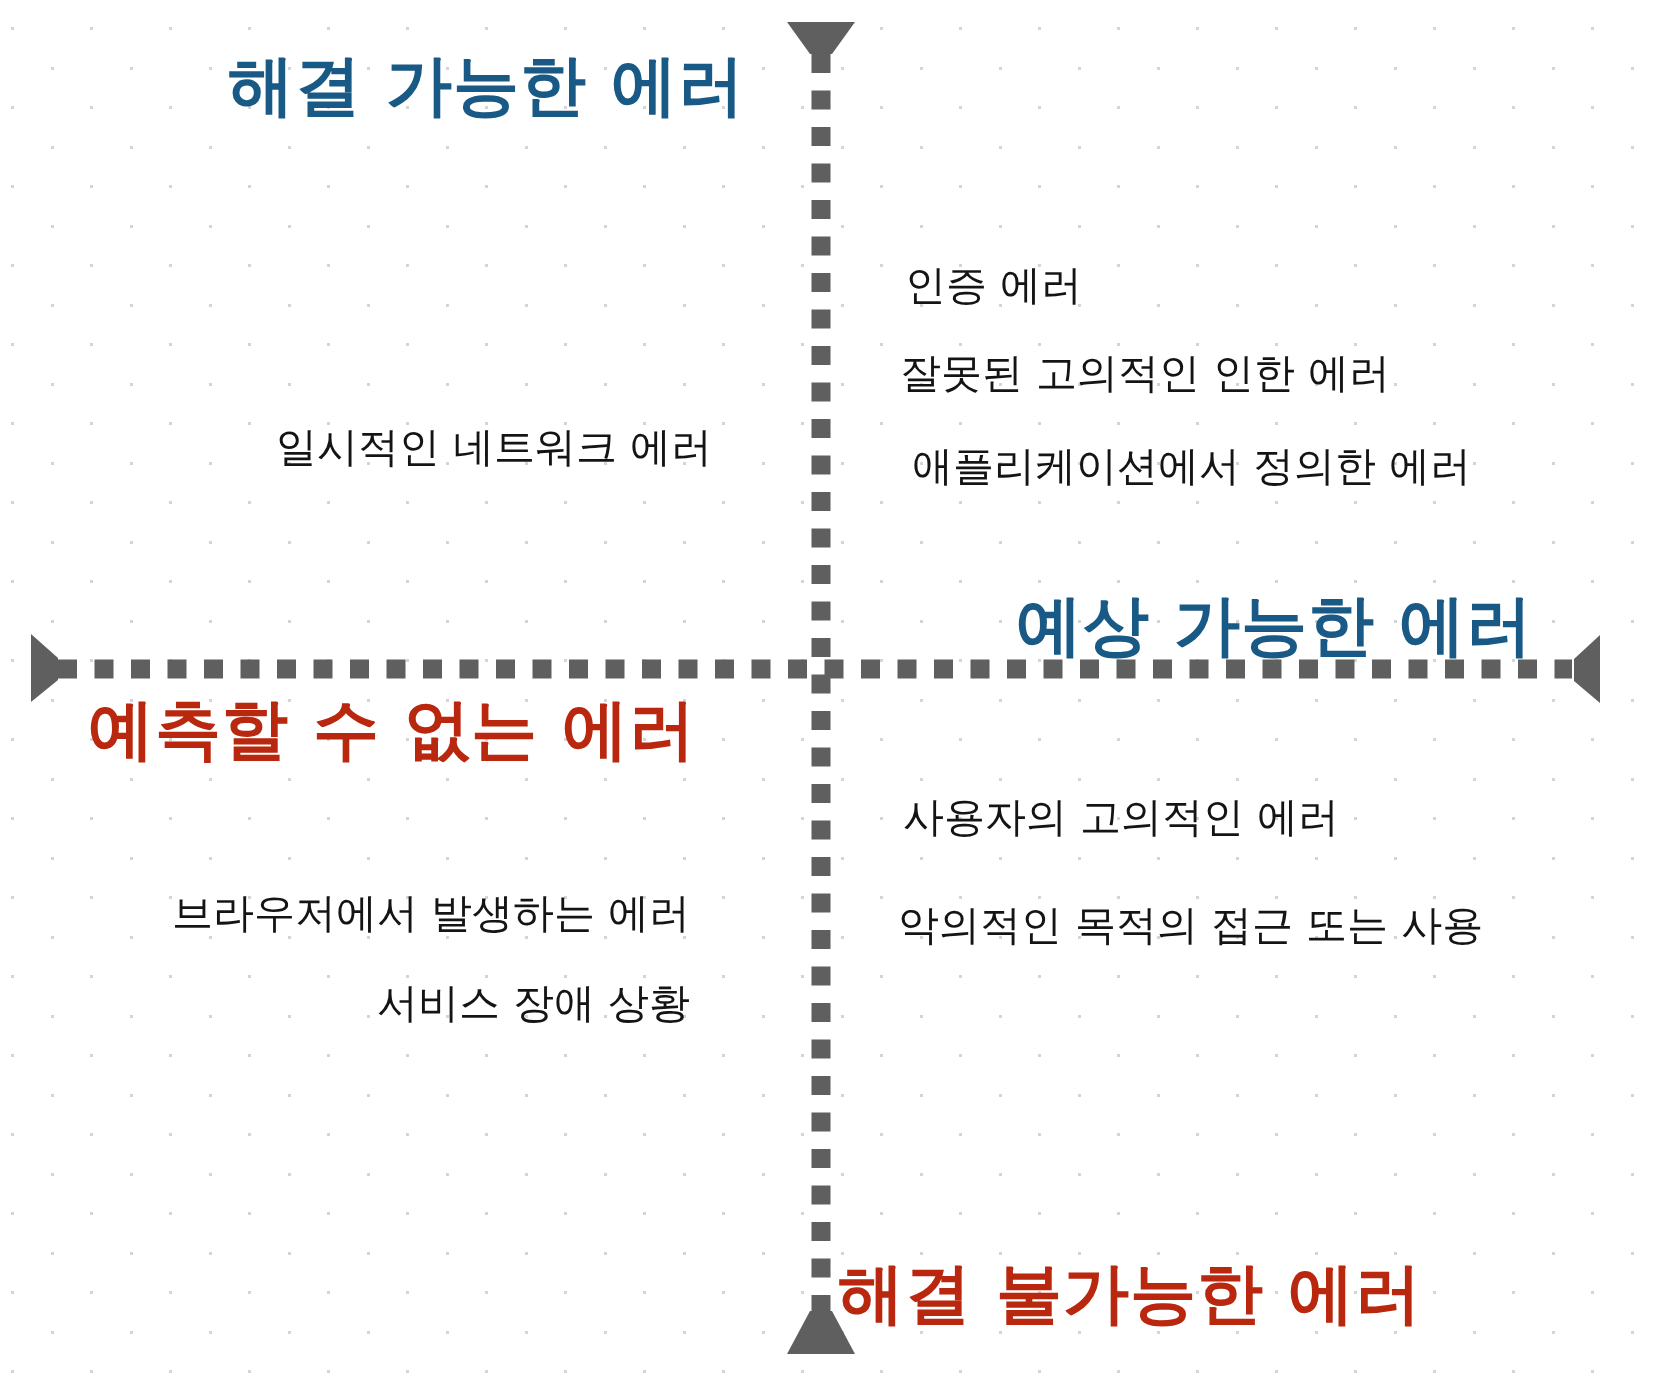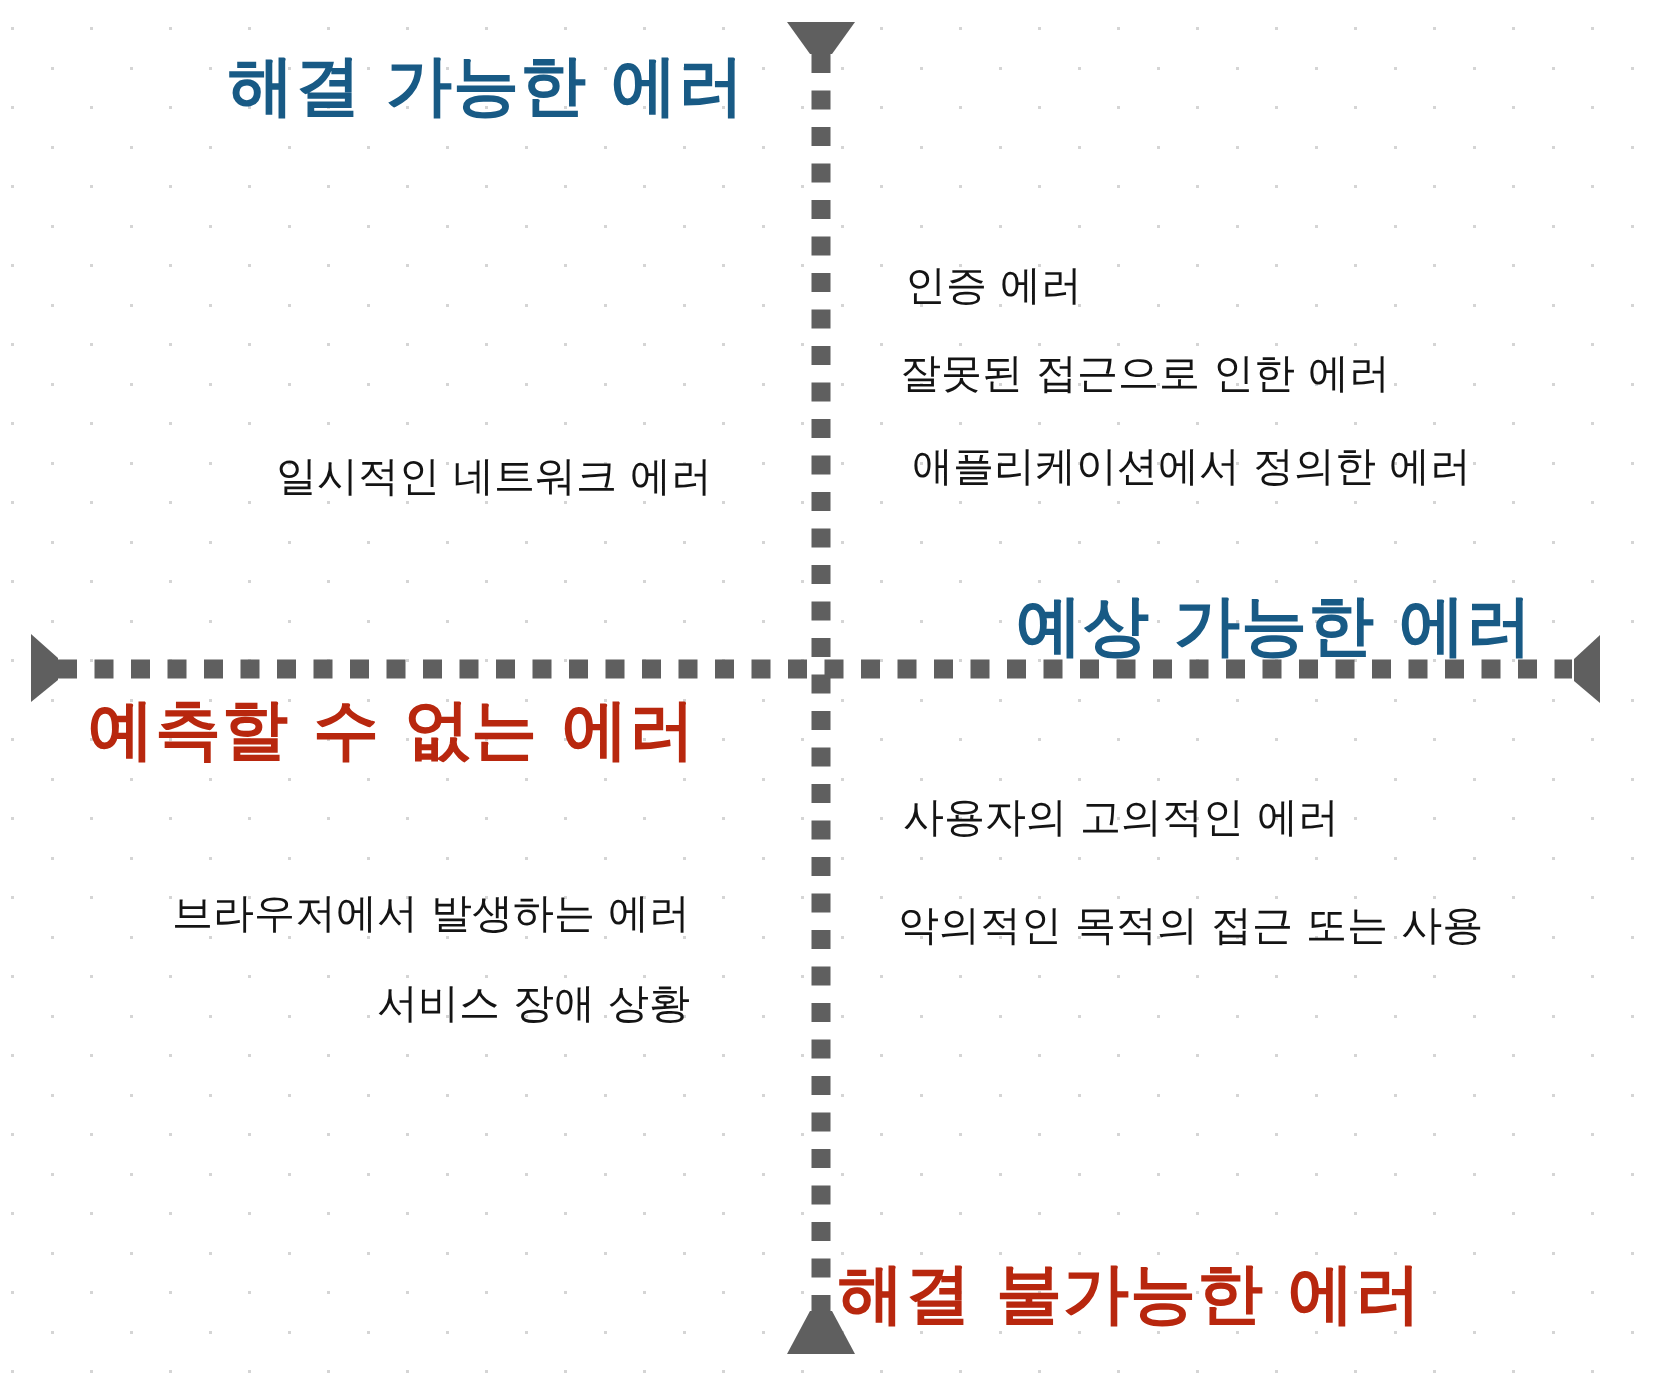--- a/index.html
+++ b/index.html
@@ -76,24 +76,24 @@
   </svg>
 
   <div class="axis-label blue" style="right: 912px; top: 50px;">해결 가능한 에러</div>
 
   <div class="axis-label blue" style="right: 124px; top: 568px; margin-top: 22px;">예상 가능한 에러</div>
 
   <div class="axis-label red" style="left: 88px; top: 694px; text-align: right;">예측할 수 없는 에러</div>
 
   <div class="axis-label red" style="left: 838px; top: 1258px;">해결 불가능한 에러</div>
 
-  <div class="q-item" style="right: 945px; top: 424px; margin-top: 29px;">일시적인 네트워크 에러</div>
+  <div class="q-item" style="right: 945px; top: 424px;">일시적인 네트워크 에러</div>
 
   <div class="q-item" style="left: 905px; top: 262px;">인증 에러</div>
-  <div class="q-item" style="left: 900px; top: 350px;">잘못된 접근으로 인한 에러</div>
+  <div class="q-item" style="left: 900px; top: 350px;">잘못된 고의적인 인한 에러</div>
   <div class="q-item" style="left: 912px; top: 443px;">애플리케이션에서 정의한 에러</div>
 
   <div class="q-item" style="right: 967px; top: 890px;">브라우저에서 발생하는 에러</div>
   <div class="q-item" style="right: 967px; top: 980px;">서비스 장애 상황</div>
 
   <div class="q-item" style="left: 903px; top: 794px;">사용자의 고의적인 에러</div>
   <div class="q-item" style="left: 898px; top: 882px; margin-top: 20px;">악의적인 목적의 접근 또는 사용</div>
 
 </div>
 

